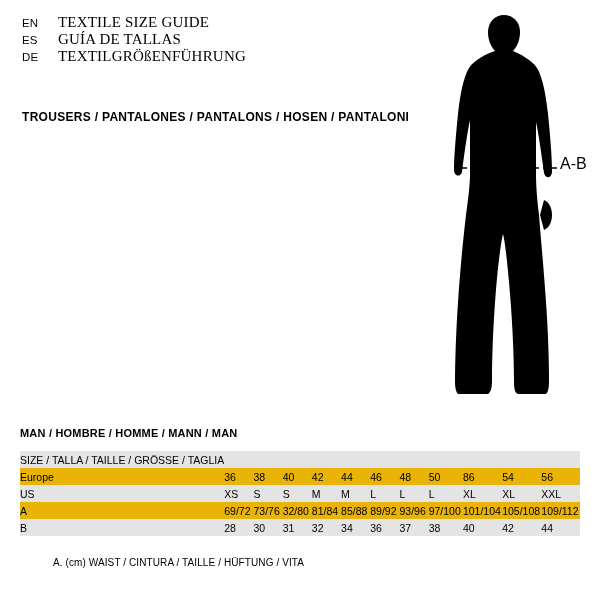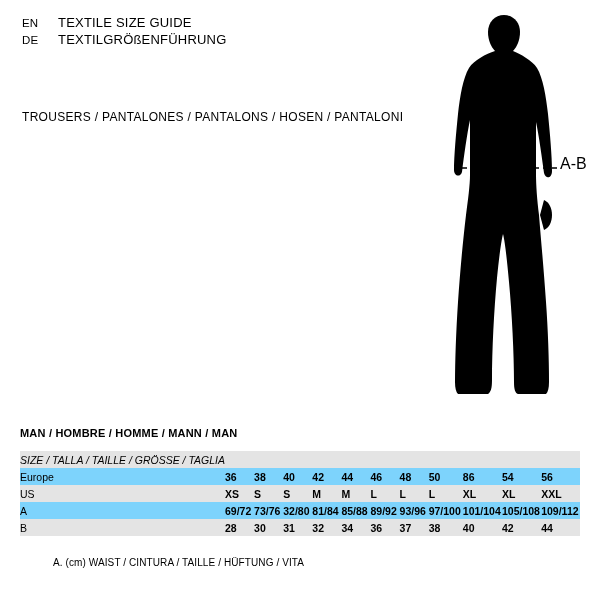--- a/index.html
+++ b/index.html
@@ -34,30 +34,31 @@
     align-items: baseline;
     height: 17px;
     line-height: 17px;
   }
   .lang-code {
     width: 36px;
     font-size: 11.5px;
     letter-spacing: 0.2px;
   }
   .lang-text {
-    font-size: 13px;
+    font-size: 15px;
     letter-spacing: 0.2px;
+    font-family: Liberation Serif, serif;
   }
 
   .garment-title {
     position: absolute;
     left: 22px;
     top: 110px;
     font-size: 12px;
-    font-weight: normal;
+    font-weight: bold;
     letter-spacing: 0.3px;
   }
 
   
   .figure-wrap {
     position: absolute;
     left: 400px;
     top: 10px;
     width: 200px;
     height: 400px;
@@ -92,34 +93,32 @@
   table.size-table td {
     padding: 0;
     height: 17px;
     vertical-align: middle;
     white-space: nowrap;
   }
   table.size-table tr.shaded {
     background: #e4e4e4;
   }
   table.size-table tr.plain {
-    background: #7dd3fc;
+    background: #eab308;
   }
   td.label-cell {
     width: 90px;
     padding-left: 2px;
   }
   td.val-cell {
     width: 47px;
     padding-left: 2px;
-    font-weight: bold;
   }
   .head-row td {
     font-weight: normal;
-    font-style: italic;
   }
 
   .footnotes {
     position: absolute;
     left: 20px;
     top: 556px;
     font-size: 10px;
     line-height: 14px;
   }
   .footnotes div {
@@ -129,20 +128,24 @@
 </style>
 </head>
 <body>
 
 <div class="page">
 
   <div class="lang-block">
     <div class="lang-row">
       <span class="lang-code">EN</span>
       <span class="lang-text">TEXTILE SIZE GUIDE</span>
+    </div>
+    <div class="lang-row">
+      <span class="lang-code">ES</span>
+      <span class="lang-text">GUÍA DE TALLAS</span>
     </div>
     <div class="lang-row">
       <span class="lang-code">DE</span>
       <span class="lang-text">TEXTILGRÖßENFÜHRUNG</span>
     </div>
   </div>
 
   <div class="garment-title">TROUSERS / PANTALONES / PANTALONS / HOSEN / PANTALONI</div>
 
   <div class="figure-wrap">

